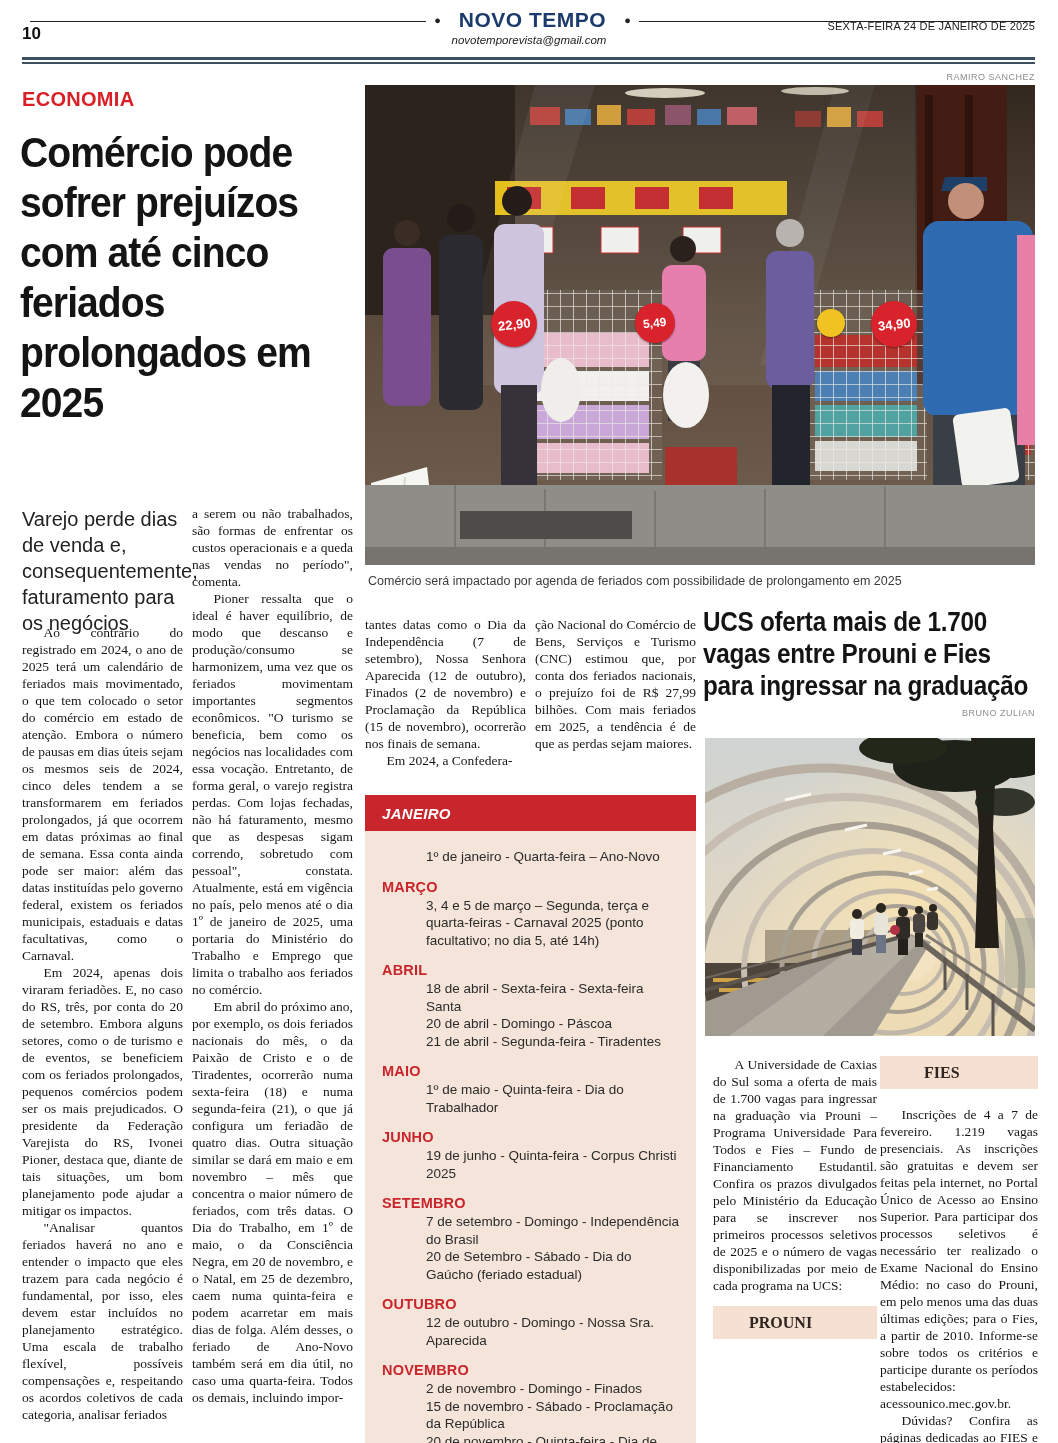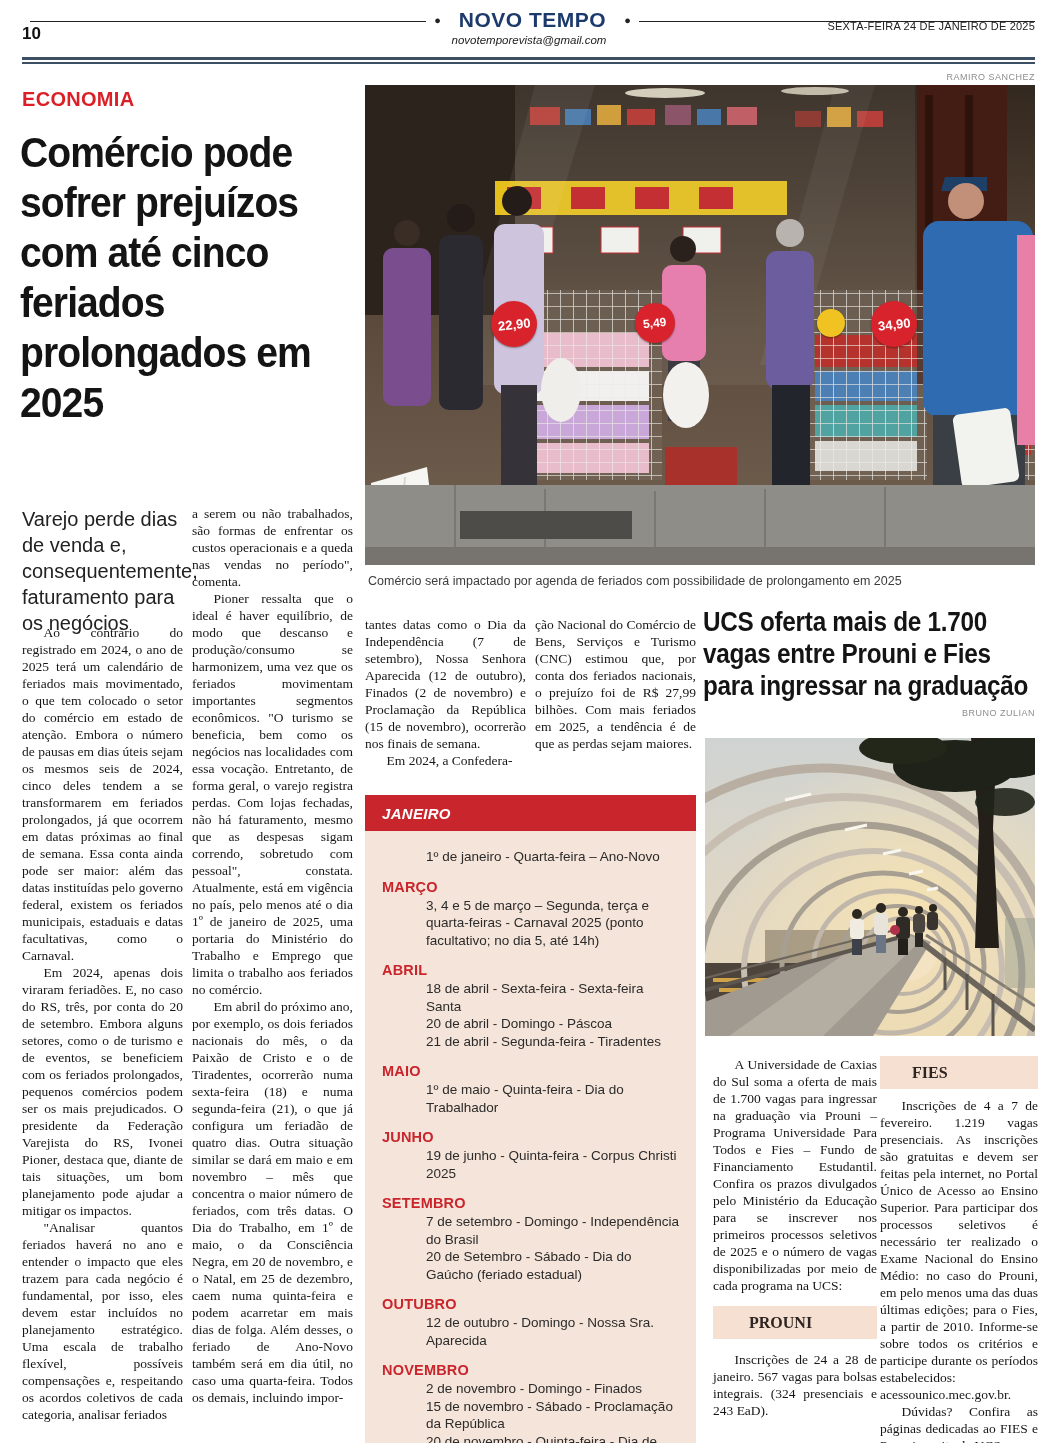--- a/index.html
+++ b/index.html
@@ -58,21 +58,21 @@
   
   .ucs-headline-wrap { position:absolute; left:703px; top:606px; width:372px; }
   .ucs-headline { transform:scaleX(.9); transform-origin:left top; width:372px;
                   font-size:27px; line-height:32px; font-weight:bold; letter-spacing:-.3px; color:#141414; }
   .credit2 { right:23px; top:708px; }
   .photo2 { position:absolute; left:705px; top:738px; width:330px; height:298px; overflow:hidden; background:#d7d9d6; }
   .ucs-col-l { left:705px; top:1056px; width:164px; height:387px;margin-left:8px; }
   .ucs-col-r { left:880px; top:1056px; width:158px; height:387px; }
   .prog-bar { background:#f5e0d2; font-family:"Liberation Serif", serif; font-weight:bold;
               font-size:16px; color:#2e2420; padding:8px 0 8px 36px; margin:12px 0; text-align:left; text-indent:0; }
-  .ucs-col-r .prog-bar { margin:0 0 8px; padding-left:32px; }
+  .ucs-col-r .prog-bar { margin:0 0 17px; padding-left:44px; }
 </style>
 </head>
 <body>
 
 <div id="page">
 
   <div class="hdr">
     <div class="hdr-page">10</div>
     <div class="masthead-row">
       <div class="mast-line"></div>
@@ -327,21 +327,20 @@
         <ellipse cx="198" cy="10" rx="44" ry="16" fill="#232719"></ellipse>
         <ellipse cx="300" cy="64" rx="30" ry="14" fill="#20241a" opacity=".9"></ellipse>
       </g>
       <rect x="300" y="180" width="30" height="70" fill="#9aa08f" opacity=".5"></rect>
     </svg>
   </div>
 
   <div class="serifcol ucs-col-l">
     <p>A Universidade de Caxias do Sul soma a oferta de mais de 1.700 vagas para ingressar na graduação via Prouni – Programa Universidade Para Todos e Fies – Fundo de Financiamento Estudantil. Confira os prazos divulgados pelo Ministério da Educação para se inscrever nos primeiros processos seletivos de 2025 e o número de vagas disponibilizadas por meio de cada programa na UCS:</p>
     <div class="prog-bar">PROUNI</div>
-    <p>Inscrições de 24 a 28 de janeiro. 567 vagas para bolsas integrais. (324 presenciais e 243 EaD).</p>
   </div>
   <div class="serifcol ucs-col-r">
     <div class="prog-bar">FIES</div>
     <p>Inscrições de 4 a 7 de fevereiro. 1.219 vagas presenciais. As inscrições são gratuitas e devem ser feitas pela internet, no Portal Único de Acesso ao Ensino Superior. Para participar dos processos seletivos é necessário ter realizado o Exame Nacional do Ensino Médio: no caso do Prouni, em pelo menos uma das duas últimas edições; para o Fies, a partir de 2010. Informe-se sobre todos os critérios e participe durante os períodos estabelecidos: acessounico.mec.gov.br.</p>
     <p>Dúvidas? Confira as páginas dedicadas ao FIES e Prouni no site da UCS.</p>
   </div>
 
 </div>
 
 </body></html>

